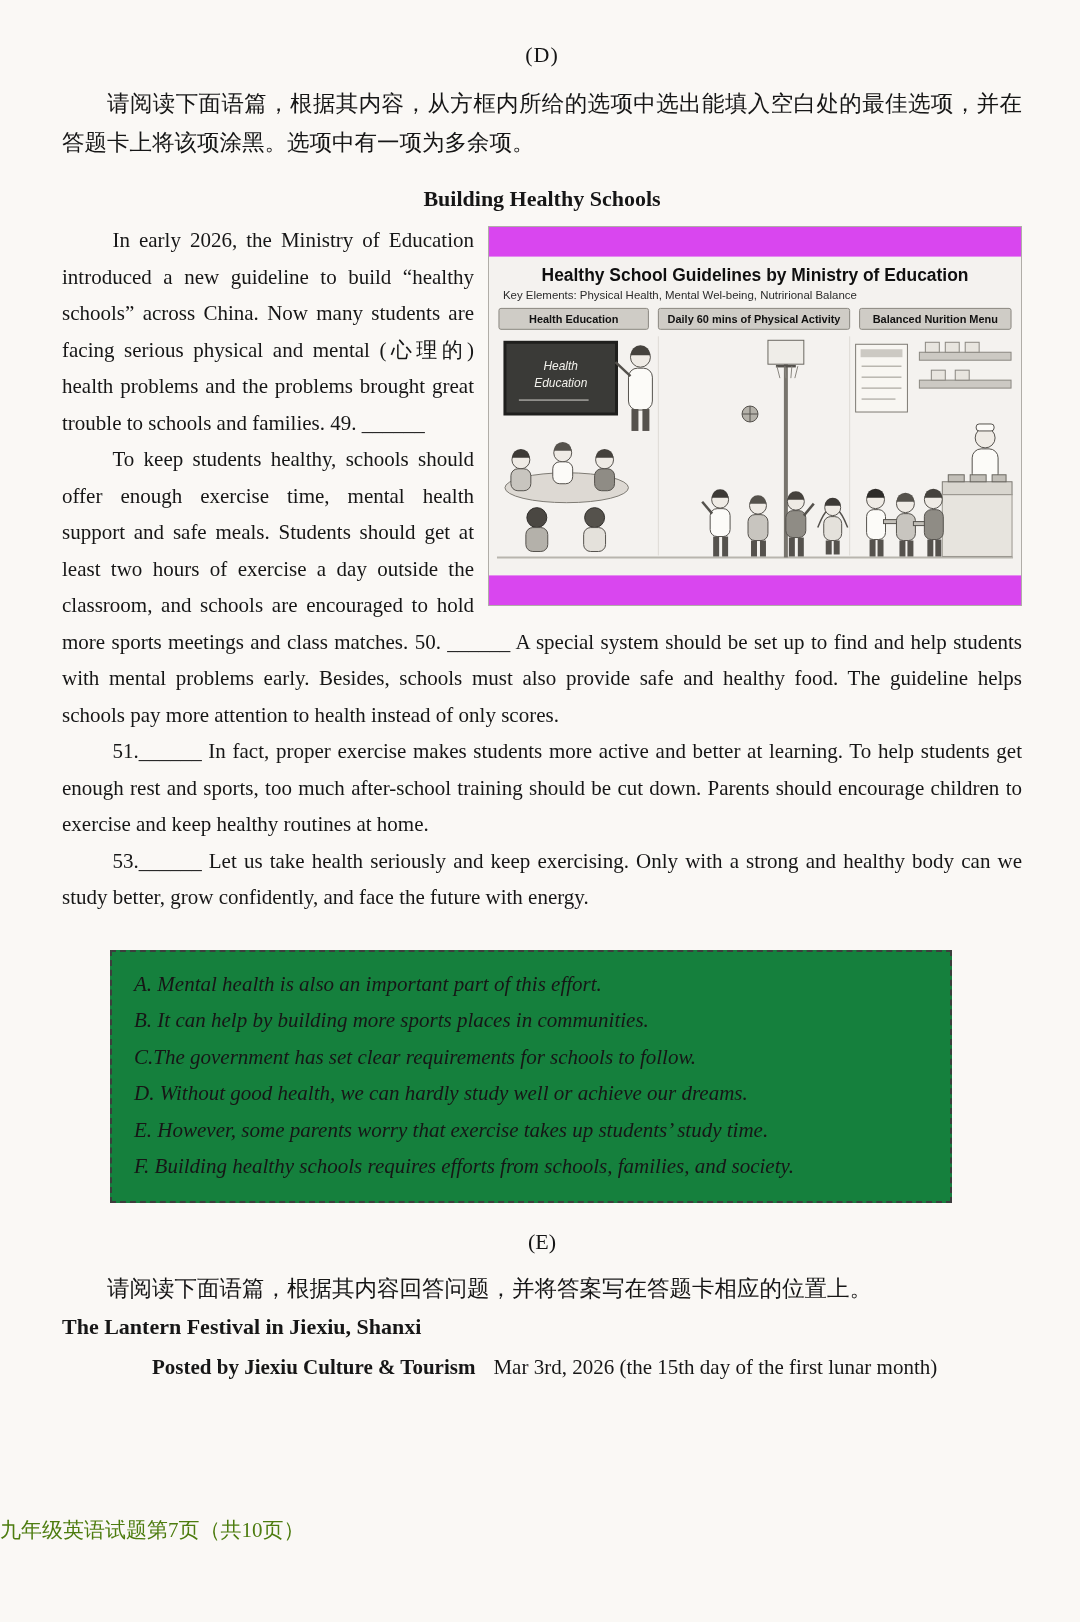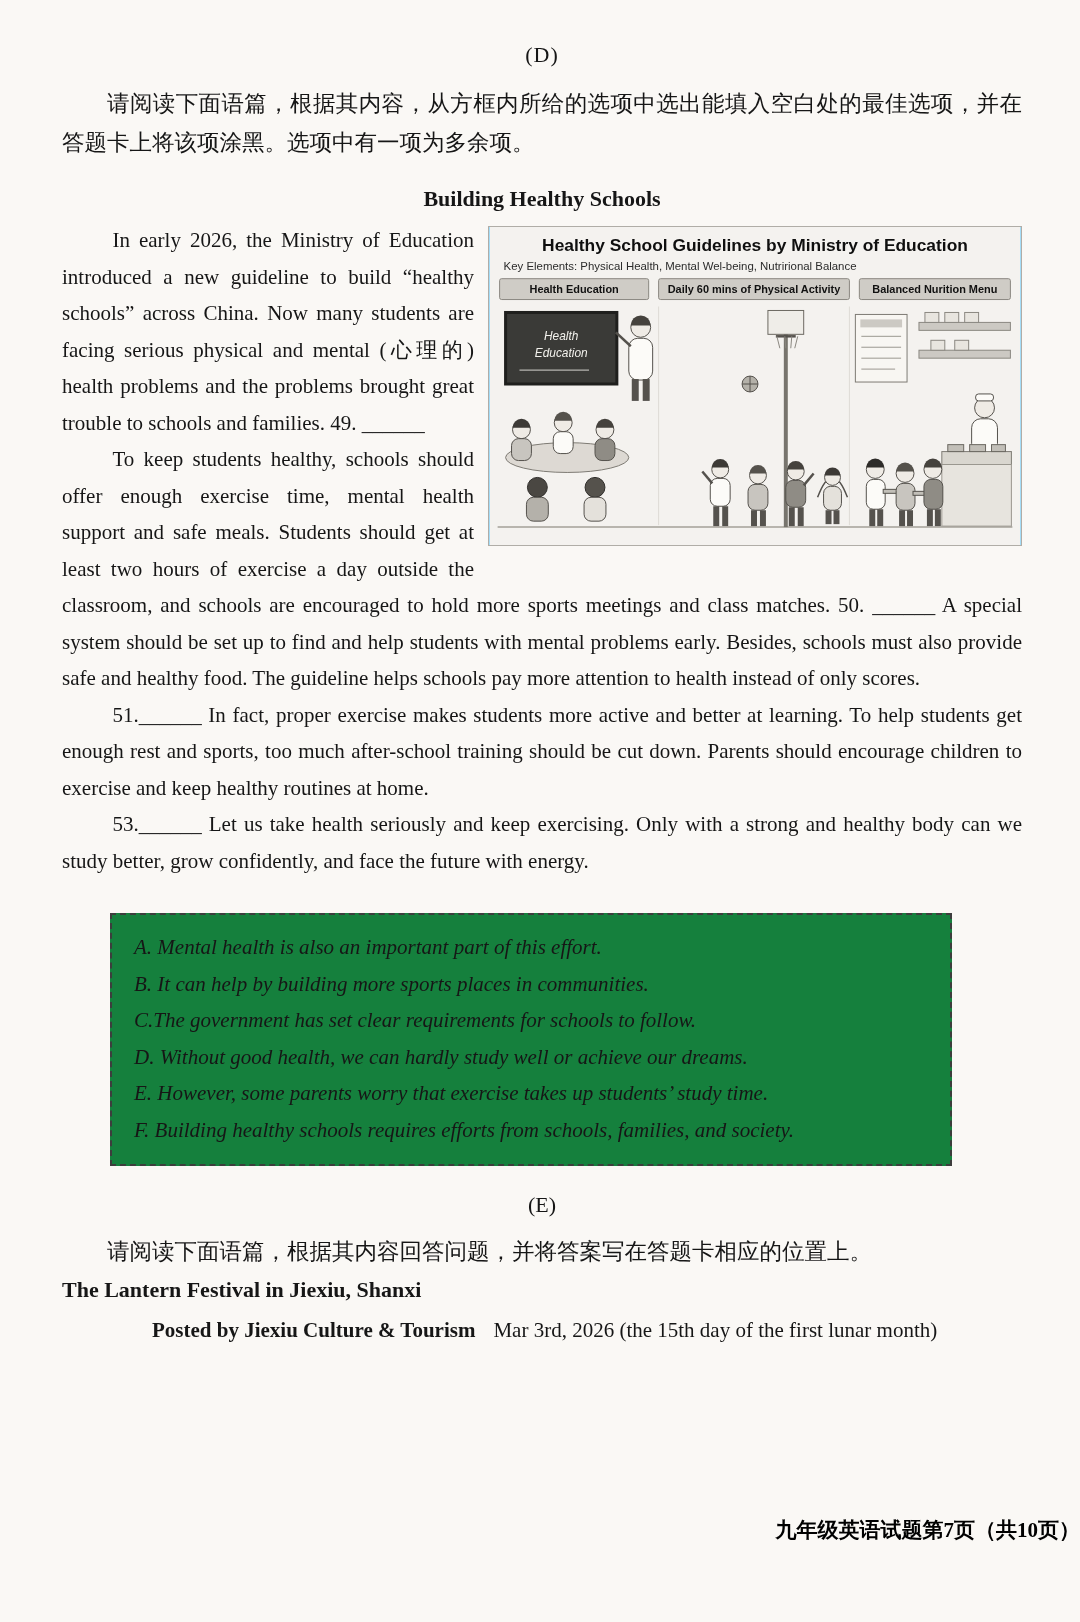--- a/index.html
+++ b/index.html
@@ -9,37 +9,37 @@
     background:#faf8f5; color:#161616;
     font-family:"Liberation Serif","DejaVu Serif",serif;
     padding:42px 58px 0 62px; overflow:hidden;
   }
   .section-label { text-align:center; font-size:22px; letter-spacing:1px; margin-bottom:16px; }
   .instruction {
     font-size:22.5px; line-height:39px; text-align:justify; text-indent:2em; margin-bottom:4px;
   }
   .passage-title { text-align:center; font-weight:bold; font-size:22px; margin:24px 0 10px 0; }
   .figure {
-    float:right; width:534px; height:320px; margin:4px 0 12px 14px;
-    border:1px solid #b0ada7; background:#7dd3fc;
+    float:right; width:534px; height:380px; margin:4px 0 12px 14px;
+    border:1px solid #b0ada7; background:#d946ef;
   }
   .figure svg { display:block; width:100%; height:100%; }
   p.body { font-size:21px; line-height:36.5px; text-align:justify; text-indent:2.4em; }
   .options-box {
     clear:both; border:2px dashed #3d3d3d; background:#15803d;
     margin:34px 70px 26px 48px; padding:14px 16px 16px 22px;font-style:italic;
   }
   .option { font-size:21px; line-height:36.5px; text-align:left; }
   .section-label-e { text-align:center; font-size:22px; margin:6px 0 14px 0; }
   .passage-title-e { text-align:left; font-weight:bold; font-size:22px; margin:6px 0 8px 0; }
   .posted { font-size:21px; line-height:38px; text-align:justify; text-indent:2em; }
   .posted .bold { font-weight:bold; margin-right:18px;margin-left:48px; }
   .footer {
     position:absolute; left:0; right:0; bottom:78px;
-    text-align:right; font-size:21px; color:#000000;font-weight:bold;
+    text-align:left; font-size:21px; color:#4d7c0f;
   }
 </style>
 </head>
 <body>
 
 <div class="page">
 
   <div class="section-label">(D)</div>
 
   <p class="instruction">请阅读下面语篇，根据其内容，从方框内所给的选项中选出能填入空白处的最佳选项，并在答题卡上将该项涂黑。选项中有一项为多余项。</p>

